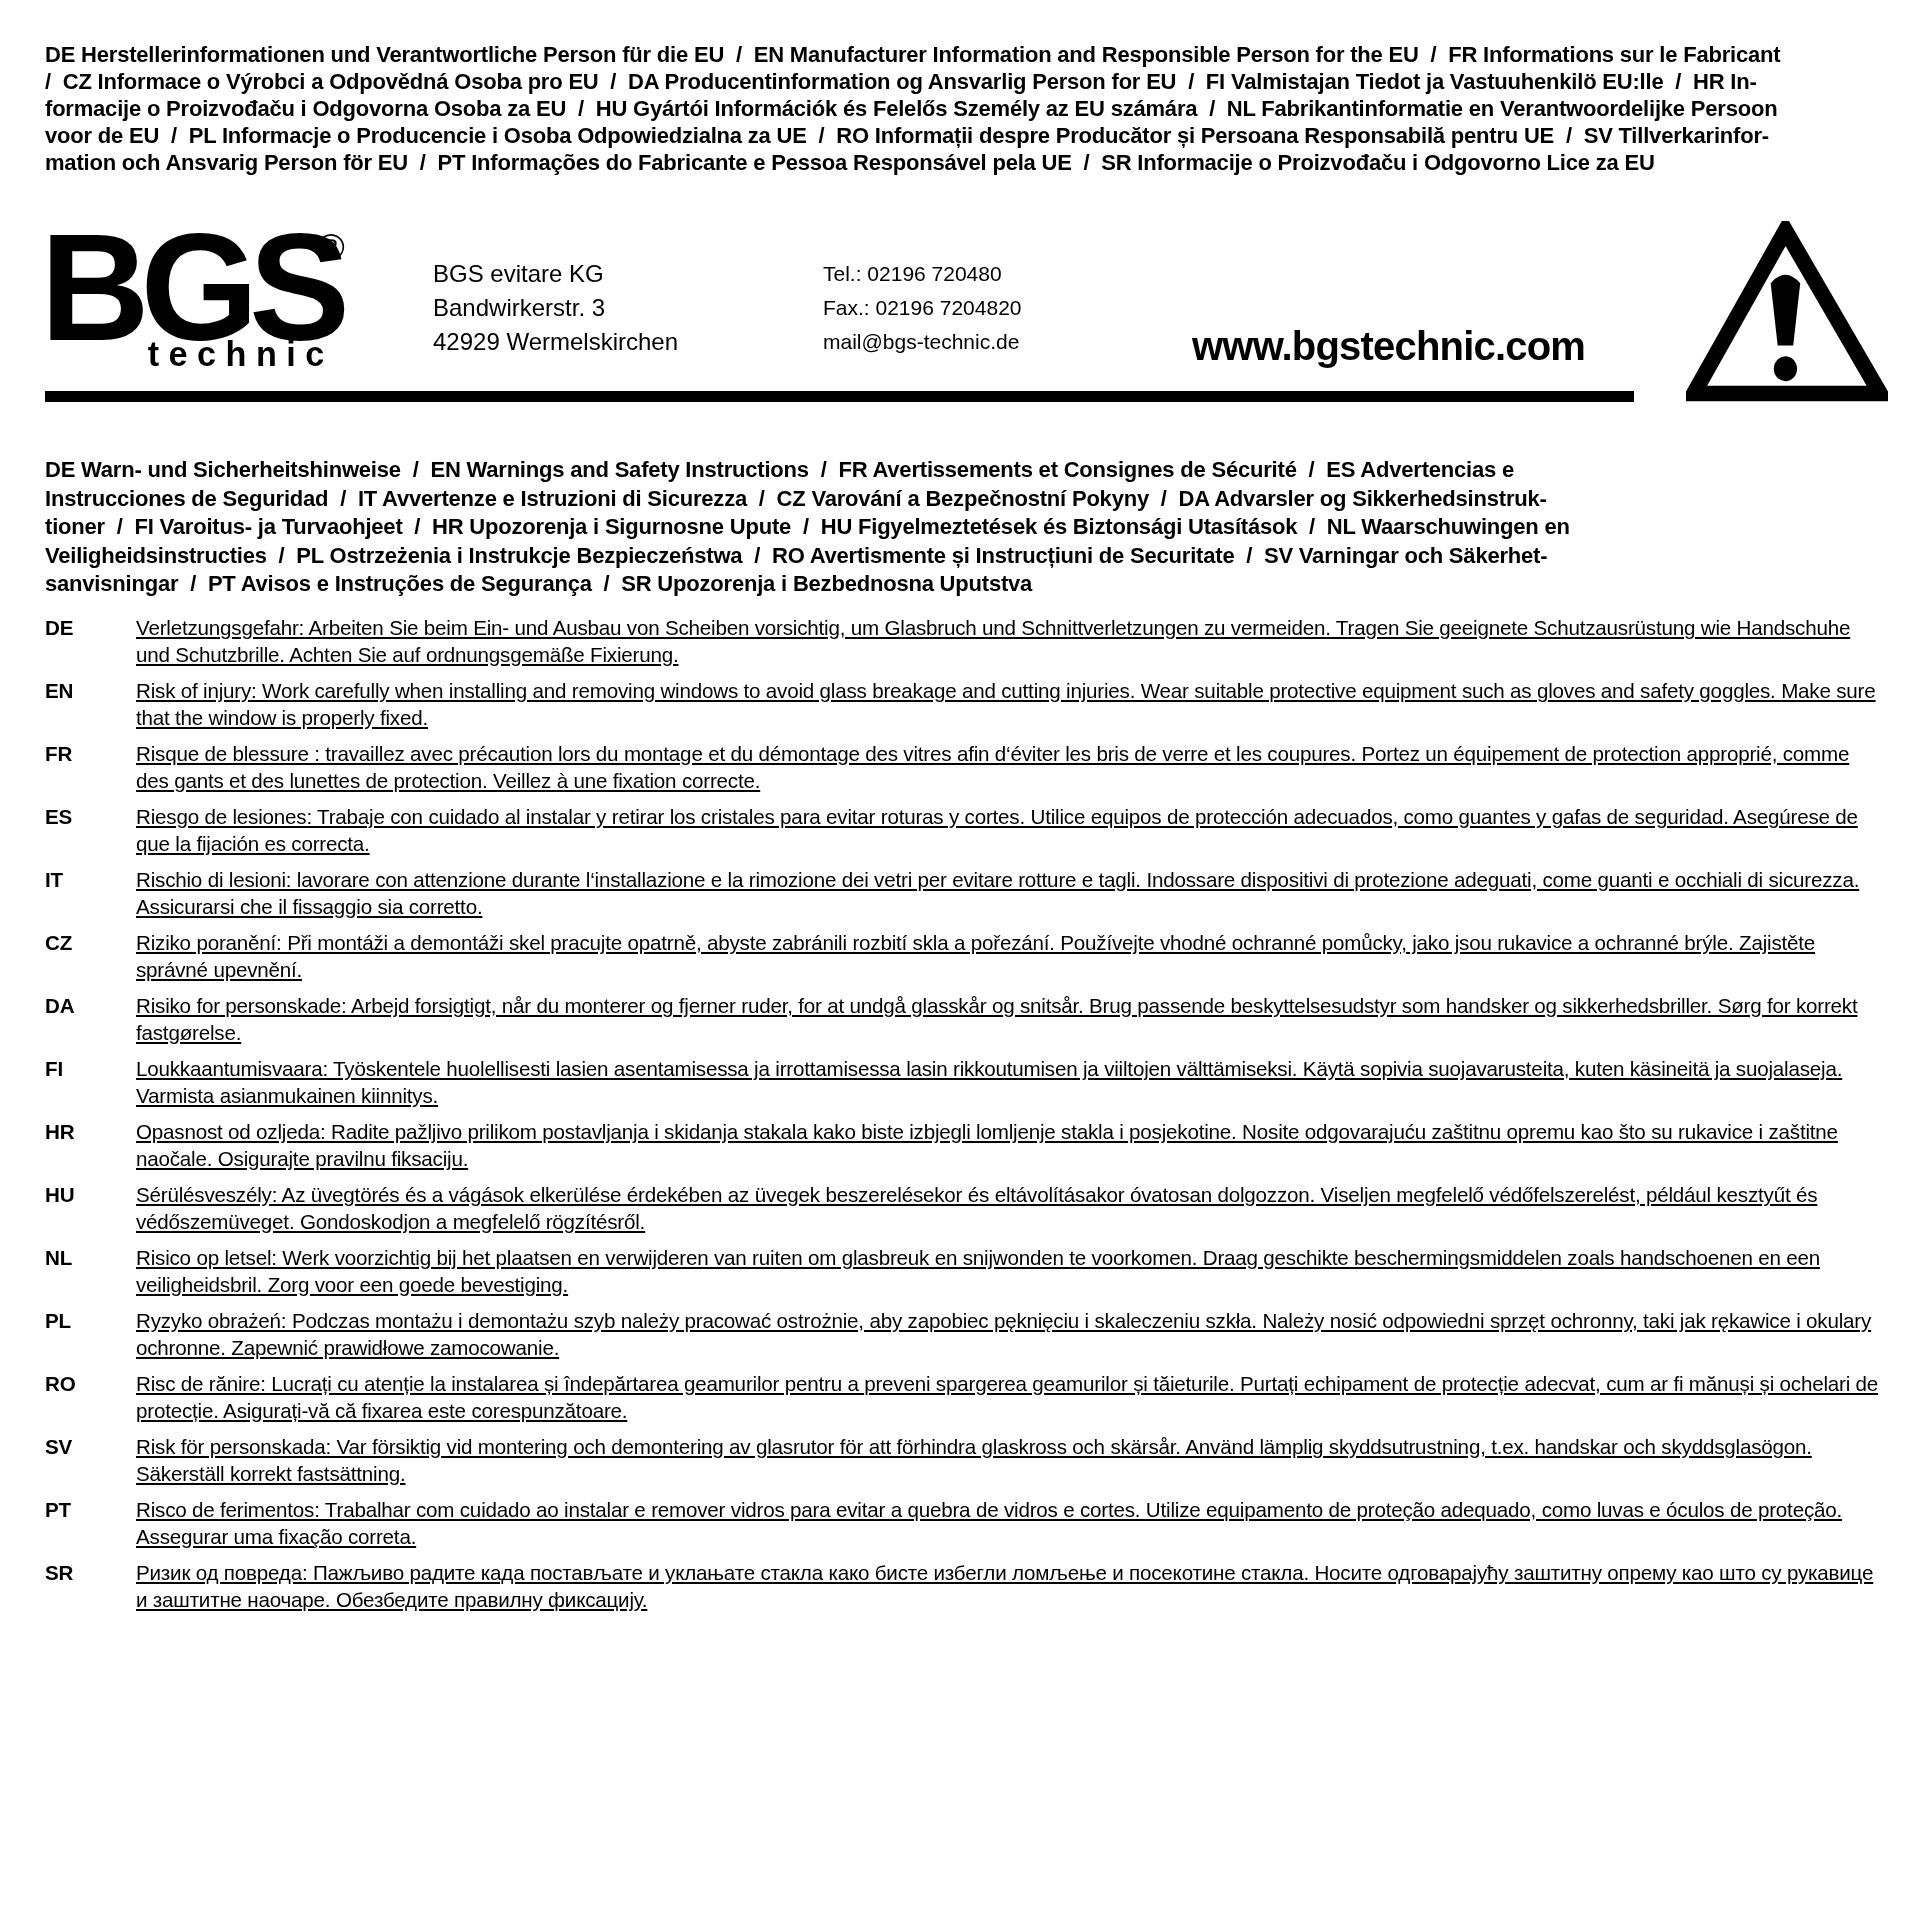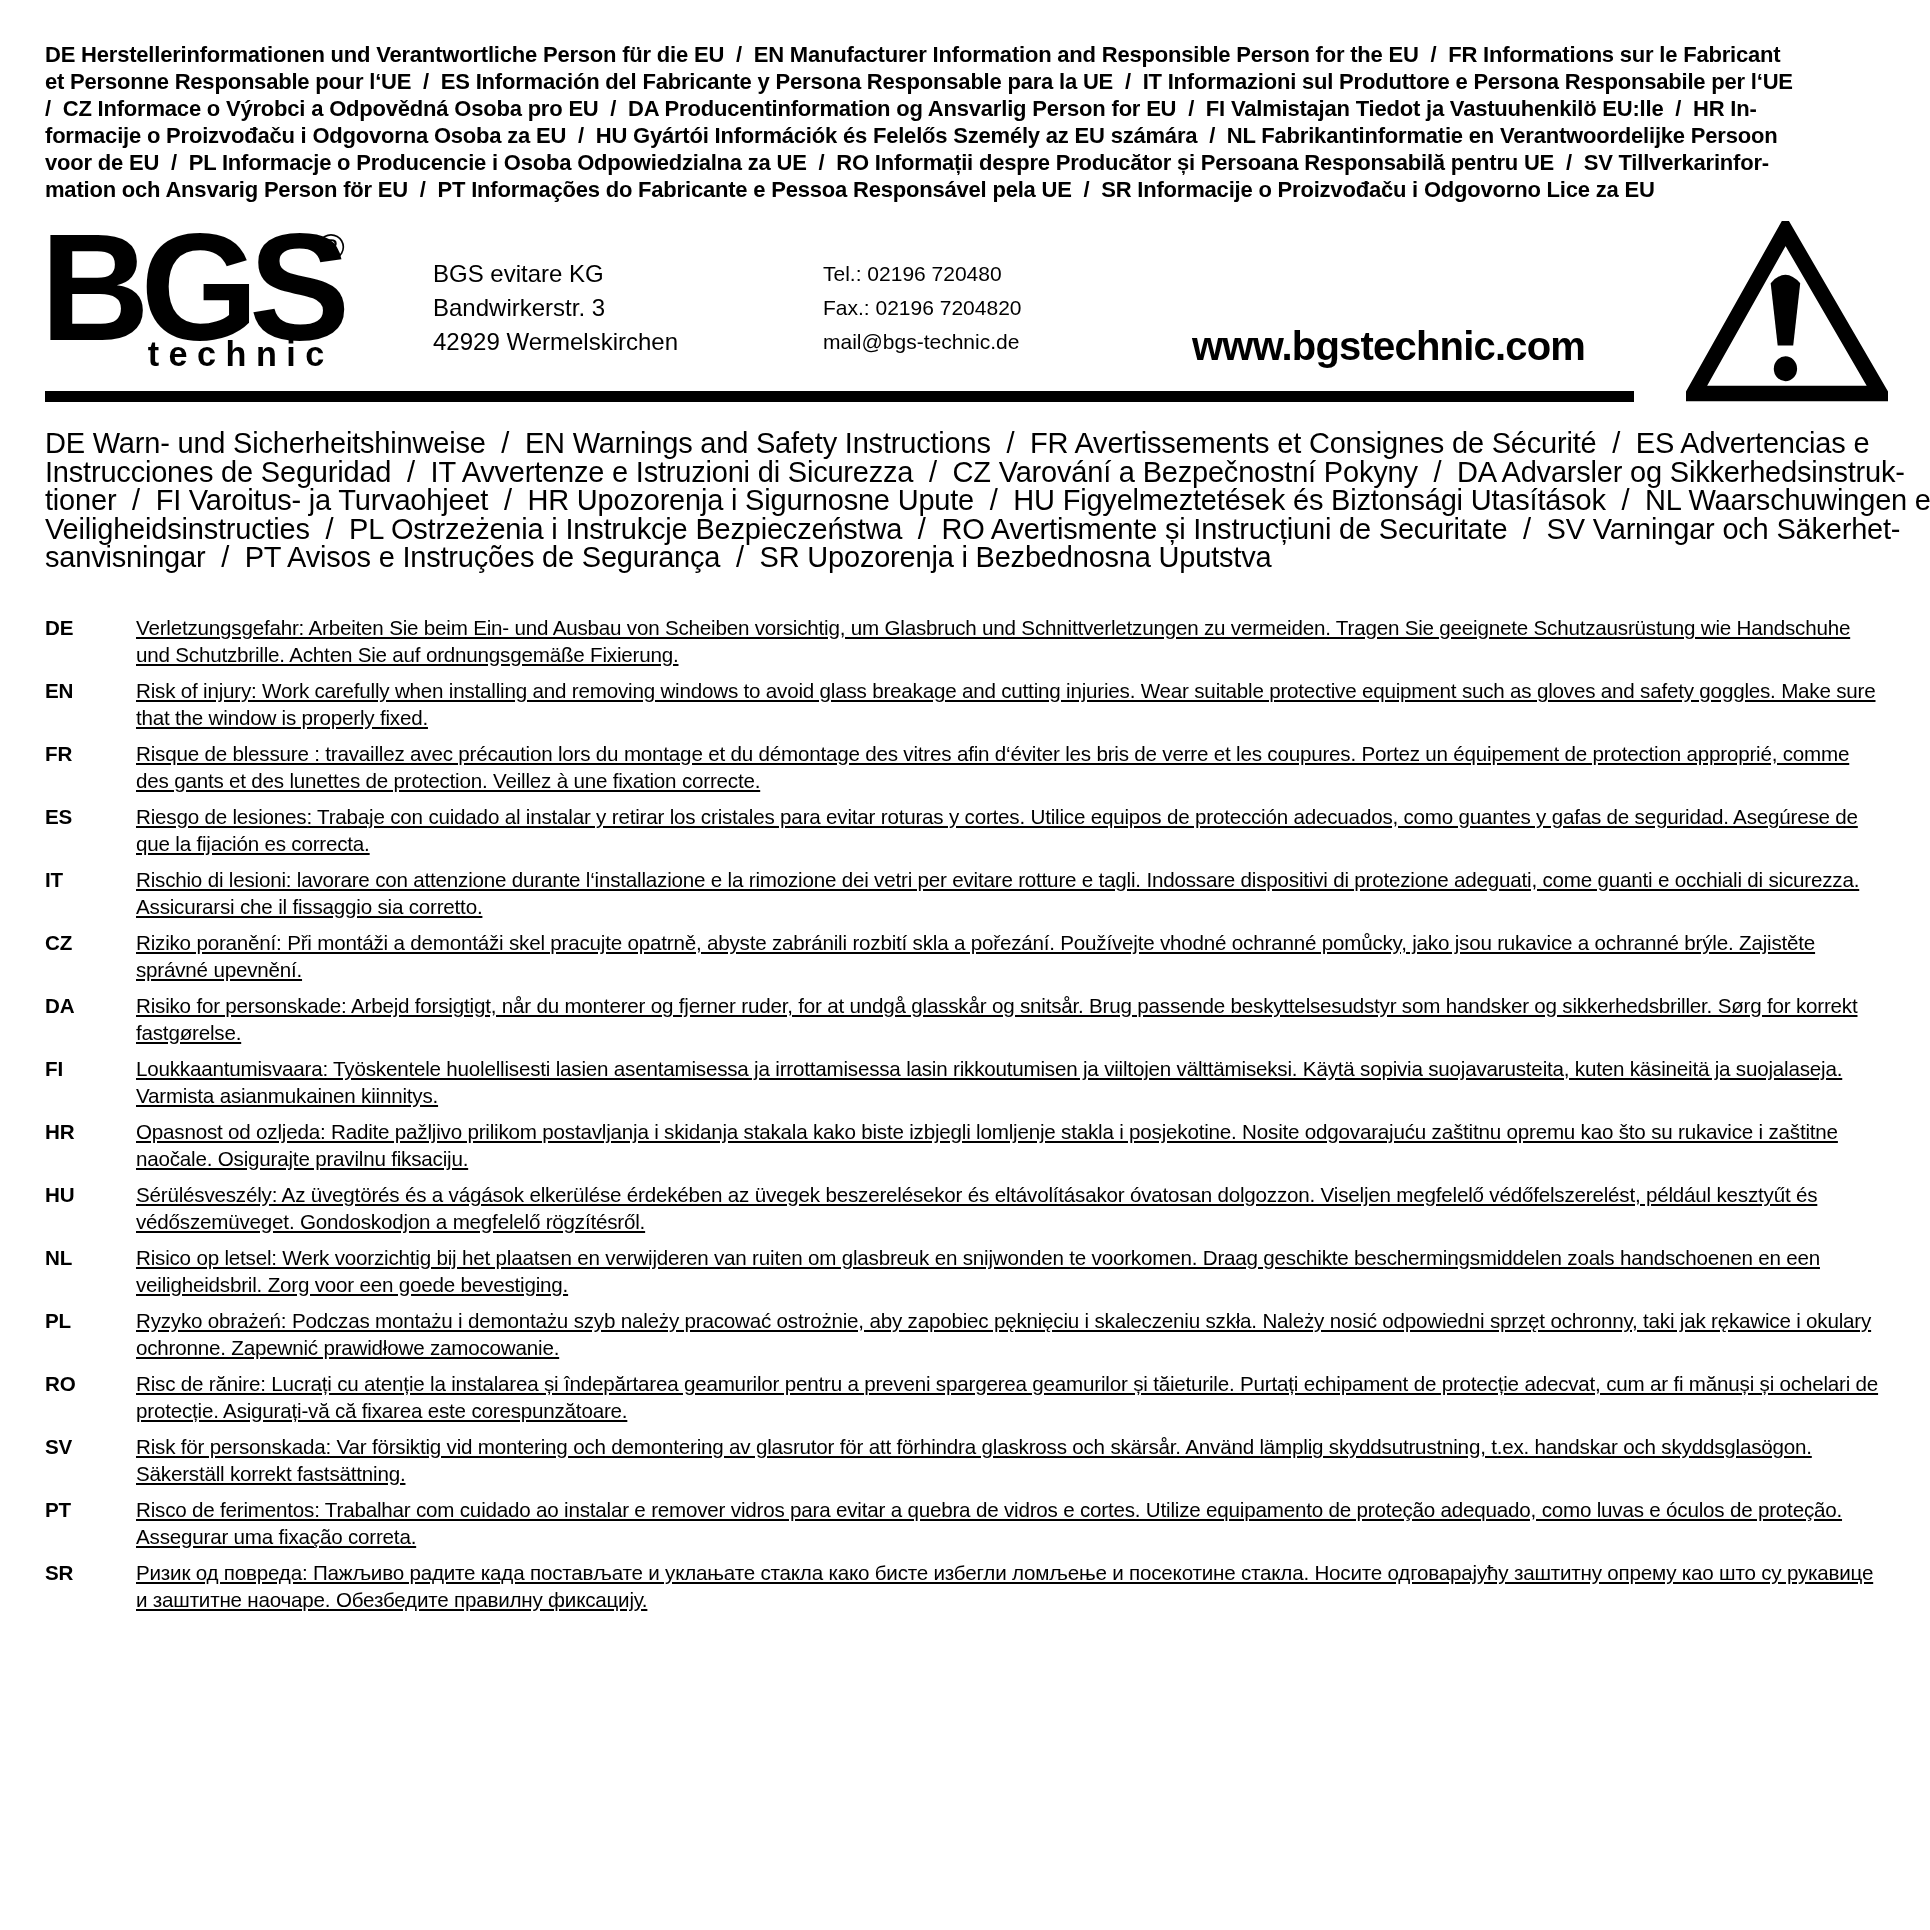--- a/index.html
+++ b/index.html
@@ -22,38 +22,37 @@
   
   .logo-svg{left:45px;top:223px;}
   .addr{left:433px;top:257px;font-size:24px;line-height:34px;font-weight:normal;}
   .contact{left:823px;top:257px;font-size:21px;line-height:34px;font-weight:normal;}
   .website{left:1192px;top:324px;font-size:40px;font-weight:bold;letter-spacing:-0.8px;}
   .rule{left:45px;top:391px;width:1589px;height:11px;background:#000;}
   .warn-triangle{left:1686px;top:221px;}
 
   
   .section-header{
-    left:45px;top:429px;width:1845px;
-    font-weight:normal;font-size:29px;line-height:28.5px;
+    left:45px;top:456px;width:1845px;
+    font-weight:bold;font-size:22px;line-height:28.5px;
     letter-spacing:-0.2px;
   }
 
   
   .warnings{left:45px;top:615px;width:1841px;}
   .entry{display:flex;margin-bottom:10px;font-size:20.6px;line-height:26.5px;letter-spacing:-0.2px;gap:12px;}
   .entry .code{width:79px;flex-shrink:0;font-weight:bold;}
   .entry .text{flex:1;text-decoration:underline;}
 </style>
 </head>
 <body>
 
 <div class="abs top-header">
 
 <div class="hline">DE Herstellerinformationen und Verantwortliche Person für die EU  /  EN Manufacturer Information and Responsible Person for the EU  /  FR Informations sur le Fabricant</div>
-    <div class="hline">et Personne Responsable pour l‘UE  /  ES Información del Fabricante y Persona Responsable para la UE  /  IT Informazioni sul Produttore e Persona Responsabile per l‘UE</div>
     <div class="hline">/  CZ Informace o Výrobci a Odpovědná Osoba pro EU  /  DA Producentinformation og Ansvarlig Person for EU  /  FI Valmistajan Tiedot ja Vastuuhenkilö EU:lle  /  HR In-</div>
     <div class="hline">formacije o Proizvođaču i Odgovorna Osoba za EU  /  HU Gyártói Információk és Felelős Személy az EU számára  /  NL Fabrikantinformatie en Verantwoordelijke Persoon</div>
     <div class="hline">voor de EU  /  PL Informacje o Producencie i Osoba Odpowiedzialna za UE  /  RO Informații despre Producător și Persoana Responsabilă pentru UE  /  SV Tillverkarinfor-</div>
     <div class="hline">mation och Ansvarig Person för EU  /  PT Informações do Fabricante e Pessoa Responsável pela UE  /  SR Informacije o Proizvođaču i Odgovorno Lice za EU</div>
   </div>
 
 <svg class="abs logo-svg" width="311" height="148" viewBox="0 0 400 190">
   <text x="-6" y="150" font-size="195" font-weight="bold" letter-spacing="-12" fill="#000">BGS</text>
   <text x="350" y="47" font-size="48" fill="#000">®</text>
   <text x="132" y="184" font-size="44" font-weight="bold" fill="#000">t e c h n i c</text>

